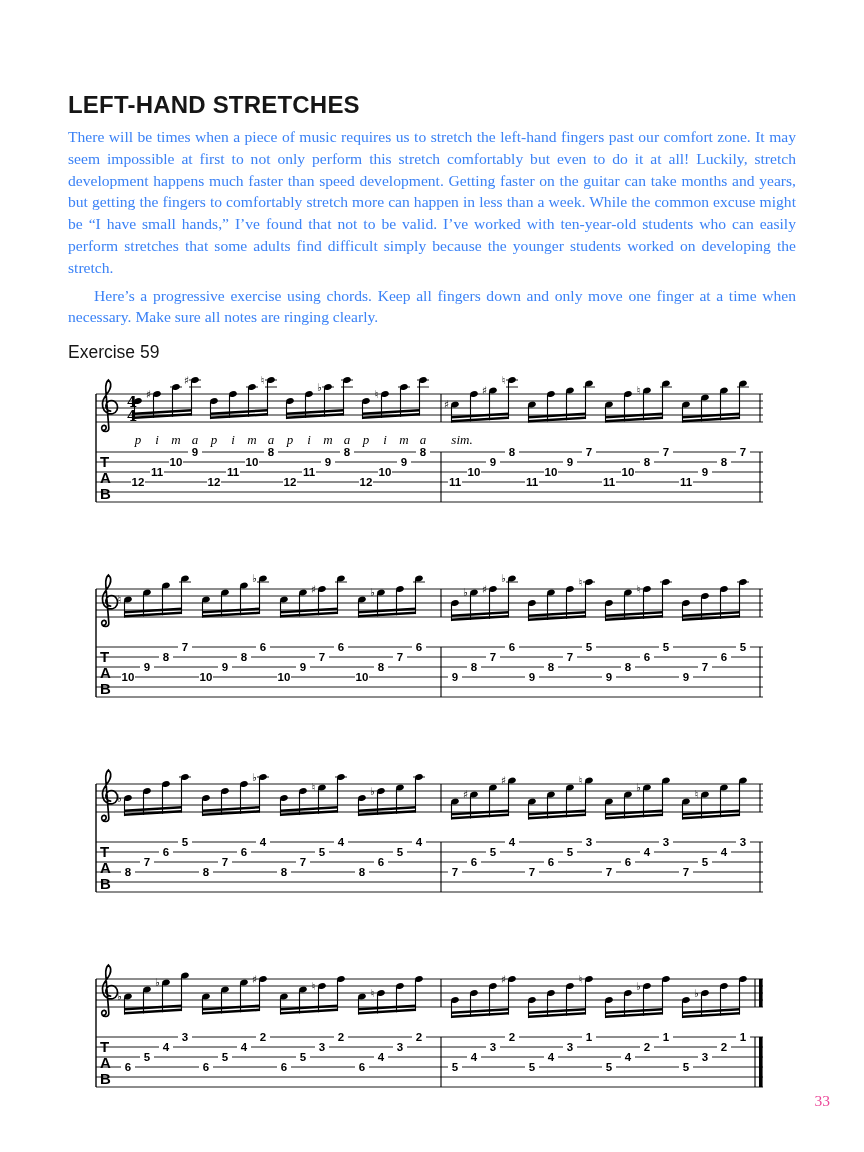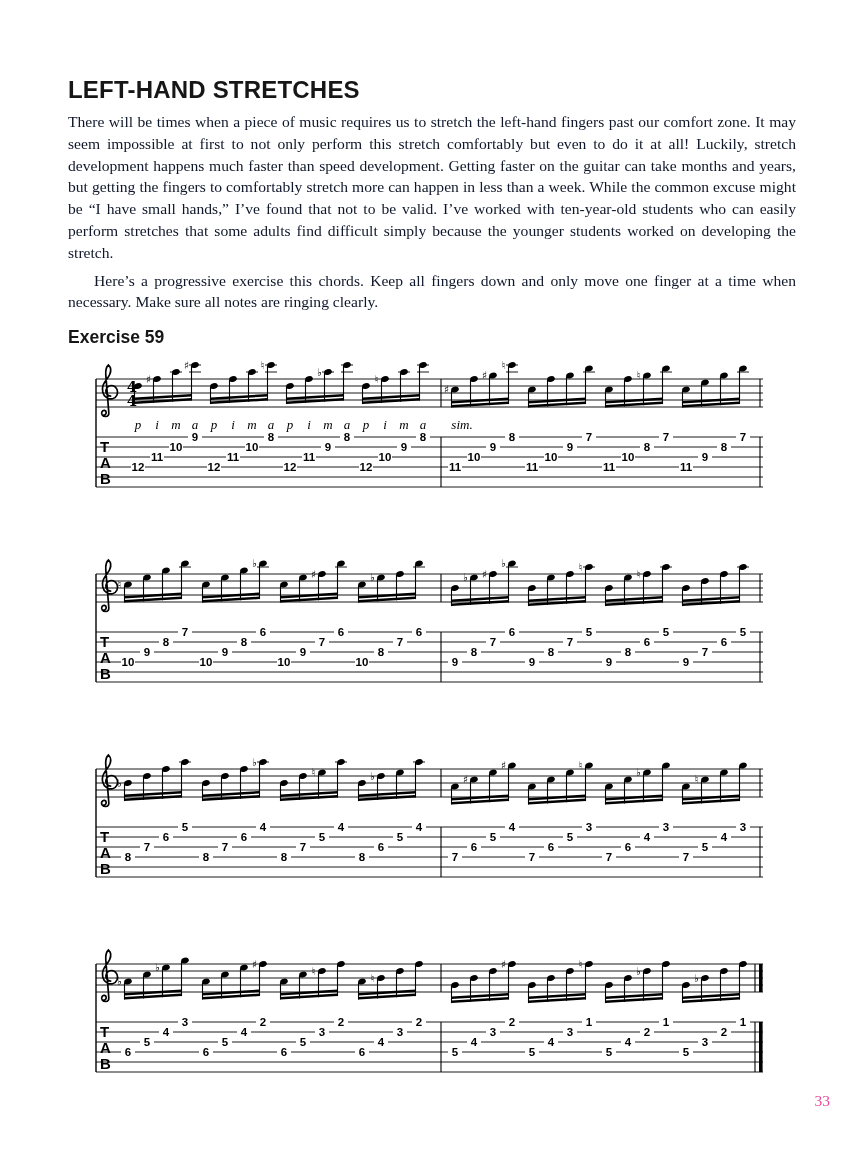--- a/index.html
+++ b/index.html
@@ -7,58 +7,58 @@
     position:relative;
     width:864px;height:1152px;
     background:#ffffff;
     box-sizing:border-box;
     padding:76px 68px 0 68px;
     font-family:"Liberation Serif", serif;
     color:#141414;
     overflow:hidden;
   }
   h1.title{
-    margin:0 0 7px 0;
+    margin:15px 0 7px 0;
     font-family:"Liberation Sans", sans-serif;
     font-weight:bold;
     font-size:24px;
     letter-spacing:0.2px;
     color:#161616;
   }
   p.body{
     margin:0;
     font-size:15.6px;
     line-height:21.8px;
     text-align:justify;
-    color:#0f172a;
+    color:#3b82f6;
   }
   p.body.indent{ text-indent:26px; margin-top:6px; }
   h2.exercise{
     margin:14px 0 11px 0;
     font-family:"Liberation Sans", sans-serif;
-    font-weight:bold;
+    font-weight:normal;
     font-size:17.5px;
     color:#161616;
   }
   .music{ margin-left:22px; }
   .system{ display:block; margin:0 0 51px 0; }
   .pagenum{
     position:absolute;
     top:1092px; right:34px;
     font-size:15.5px;
     color:#ec4899;
   }
 </style>
 </head>
 <body>
 
 <div class="page">
   <h1 class="title">LEFT-HAND STRETCHES</h1>
   <p class="body">There will be times when a piece of music requires us to stretch the left-hand fingers past our comfort zone. It may seem impossible at first to not only perform this stretch comfortably but even to do it at all! Luckily, stretch development happens much faster than speed development. Getting faster on the guitar can take months and years, but getting the fingers to comfortably stretch more can happen in less than a week. While the common excuse might be “I have small hands,” I’ve found that not to be valid. I’ve worked with ten-year-old students who can easily perform stretches that some adults find difficult simply because the younger students worked on developing the stretch.</p>
-  <p class="body indent">Here’s a progressive exercise this chords. Keep all fingers down and only move one finger at a time when necessary. Make sure all notes are ringing clearly.</p>
+  <p class="body indent">Here’s a progressive exercise using chords. Keep all fingers down and only move one finger at a time when necessary. Make sure all notes are ringing clearly.</p>
   <h2 class="exercise">Exercise 59</h2>
 
   <div class="music">
     <div class="system" id="sys0"><svg width="706" height="140" viewBox="0 0 706 140" xmlns="http://www.w3.org/2000/svg">
           <g>
             <line x1="6" y1="20" x2="6" y2="128" stroke="#000" stroke-width="1.4"></line>
           </g>
           <g>
             <line x1="6" y1="20" x2="673" y2="20" stroke="#000" stroke-width="0.9"></line>
             <line x1="6" y1="27" x2="673" y2="27" stroke="#000" stroke-width="0.9"></line>

